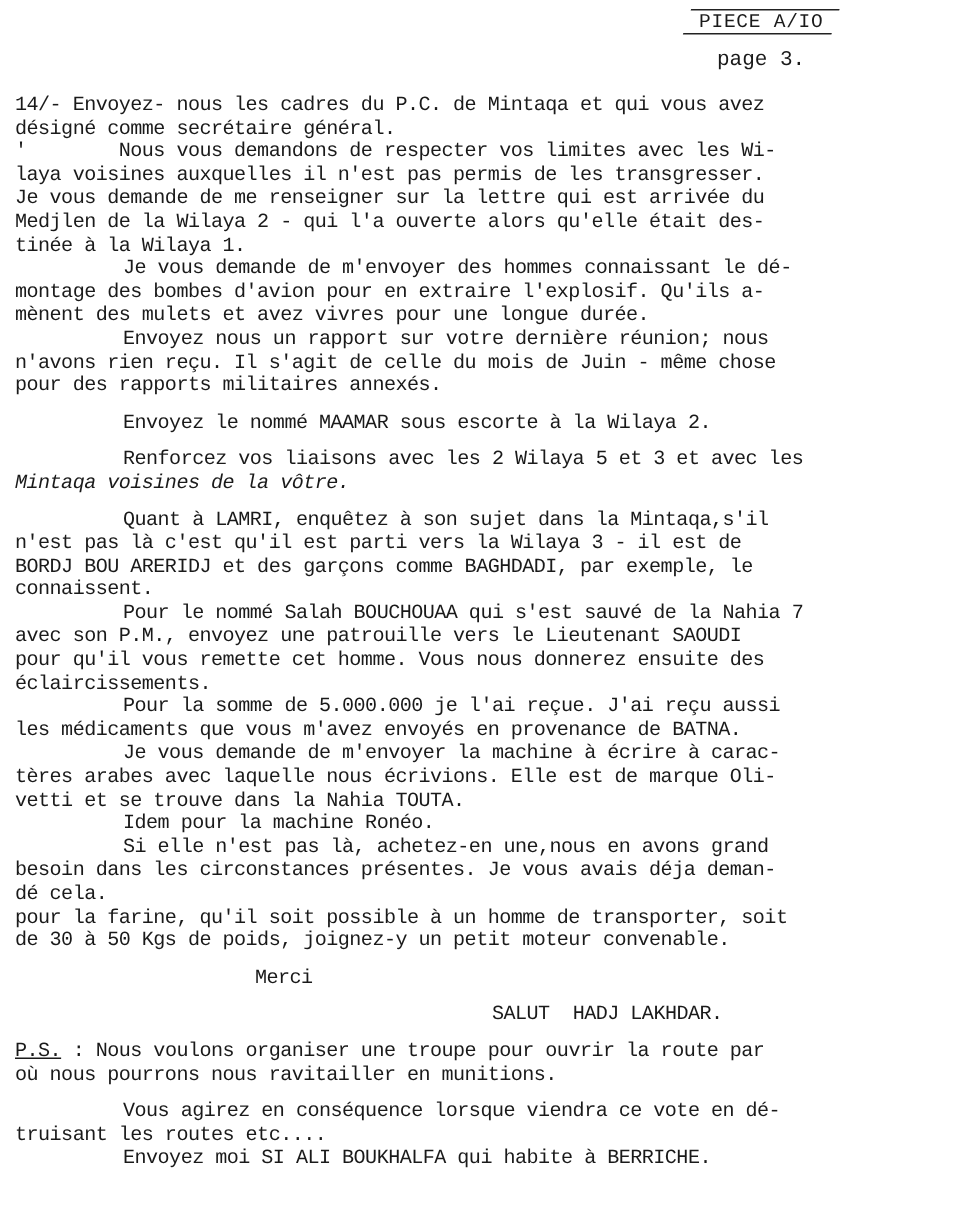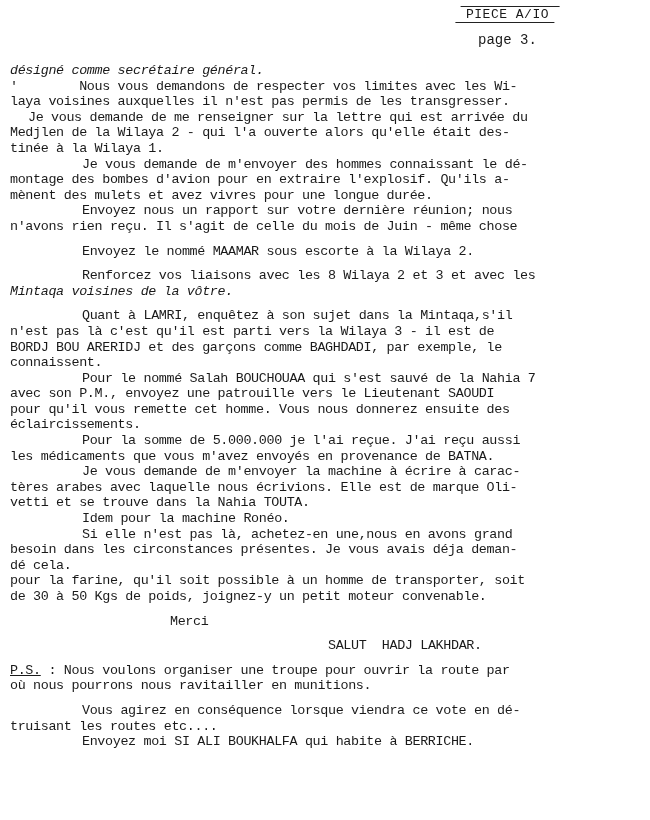--- a/index.html
+++ b/index.html
@@ -27,35 +27,37 @@
 </style>
 </head>
 <body>
 
 <div class="piece">
   <span class="box"><span>PIECE A/IO</span></span>
 </div>
 <div class="page-no">page 3.</div>
 
 <div class="doc" id="doc">
-    <div class="line" style="padding-left: 0px; font-style: italic;"><span>désigné comme secrétaire général.</span></div>
+    <div class="line" style="padding-left: 0px;"><span>14/- Envoyez- nous les cadres du P.C. de Mintaqa et qui vous avez</span></div>
+    <div class="line" style="padding-left: 0px;"><span>désigné comme secrétaire général.</span></div>
     <div class="line" style="padding-left: 0px;"><span>'        Nous vous demandons de respecter vos limites avec les Wi-</span></div>
     <div class="line" style="padding-left: 0px;"><span>laya voisines auxquelles il n'est pas permis de les transgresser.</span></div>
-    <div class="line" style="padding-left: 0px; margin-left: 18px;"><span>Je vous demande de me renseigner sur la lettre qui est arrivée du</span></div>
+    <div class="line" style="padding-left: 0px;"><span>Je vous demande de me renseigner sur la lettre qui est arrivée du</span></div>
     <div class="line" style="padding-left: 0px;"><span>Medjlen de la Wilaya 2 - qui l'a ouverte alors qu'elle était des-</span></div>
     <div class="line" style="padding-left: 0px;"><span>tinée à la Wilaya 1.</span></div>
     <div class="line" style="padding-left: 72px;"><span>Je vous demande de m'envoyer des hommes connaissant le dé-</span></div>
     <div class="line" style="padding-left: 0px;"><span>montage des bombes d'avion pour en extraire l'explosif. Qu'ils a-</span></div>
     <div class="line" style="padding-left: 0px;"><span>mènent des mulets et avez vivres pour une longue durée.</span></div>
     <div class="line" style="padding-left: 72px;"><span>Envoyez nous un rapport sur votre dernière réunion; nous</span></div>
     <div class="line" style="padding-left: 0px;"><span>n'avons rien reçu. Il s'agit de celle du mois de Juin - même chose</span></div>
+    <div class="line" style="padding-left: 0px;"><span>pour des rapports militaires annexés.</span></div>
     <div class="gap"></div>
     <div class="line" style="padding-left: 72px;"><span>Envoyez le nommé MAAMAR sous escorte à la Wilaya 2.</span></div>
     <div class="gap"></div>
-    <div class="line" style="padding-left: 72px;"><span>Renforcez vos liaisons avec les 8 Wilaya 2 et 3 et avec les</span></div>
+    <div class="line" style="padding-left: 72px;"><span>Renforcez vos liaisons avec les 2 Wilaya 5 et 3 et avec les</span></div>
     <div class="line" style="padding-left: 0px; font-style: italic;"><span>Mintaqa voisines de la vôtre.</span></div>
     <div class="gap"></div>
     <div class="line" style="padding-left: 72px;"><span>Quant à LAMRI, enquêtez à son sujet dans la Mintaqa,s'il</span></div>
     <div class="line" style="padding-left: 0px;"><span>n'est pas là c'est qu'il est parti vers la Wilaya 3 - il est de</span></div>
     <div class="line" style="padding-left: 0px;"><span>BORDJ BOU ARERIDJ et des garçons comme BAGHDADI, par exemple, le</span></div>
     <div class="line" style="padding-left: 0px;"><span>connaissent.</span></div>
     <div class="line" style="padding-left: 72px;"><span>Pour le nommé Salah BOUCHOUAA qui s'est sauvé de la Nahia 7</span></div>
     <div class="line" style="padding-left: 0px;"><span>avec son P.M., envoyez une patrouille vers le Lieutenant SAOUDI</span></div>
     <div class="line" style="padding-left: 0px;"><span>pour qu'il vous remette cet homme. Vous nous donnerez ensuite des</span></div>
     <div class="line" style="padding-left: 0px;"><span>éclaircissements.</span></div>

